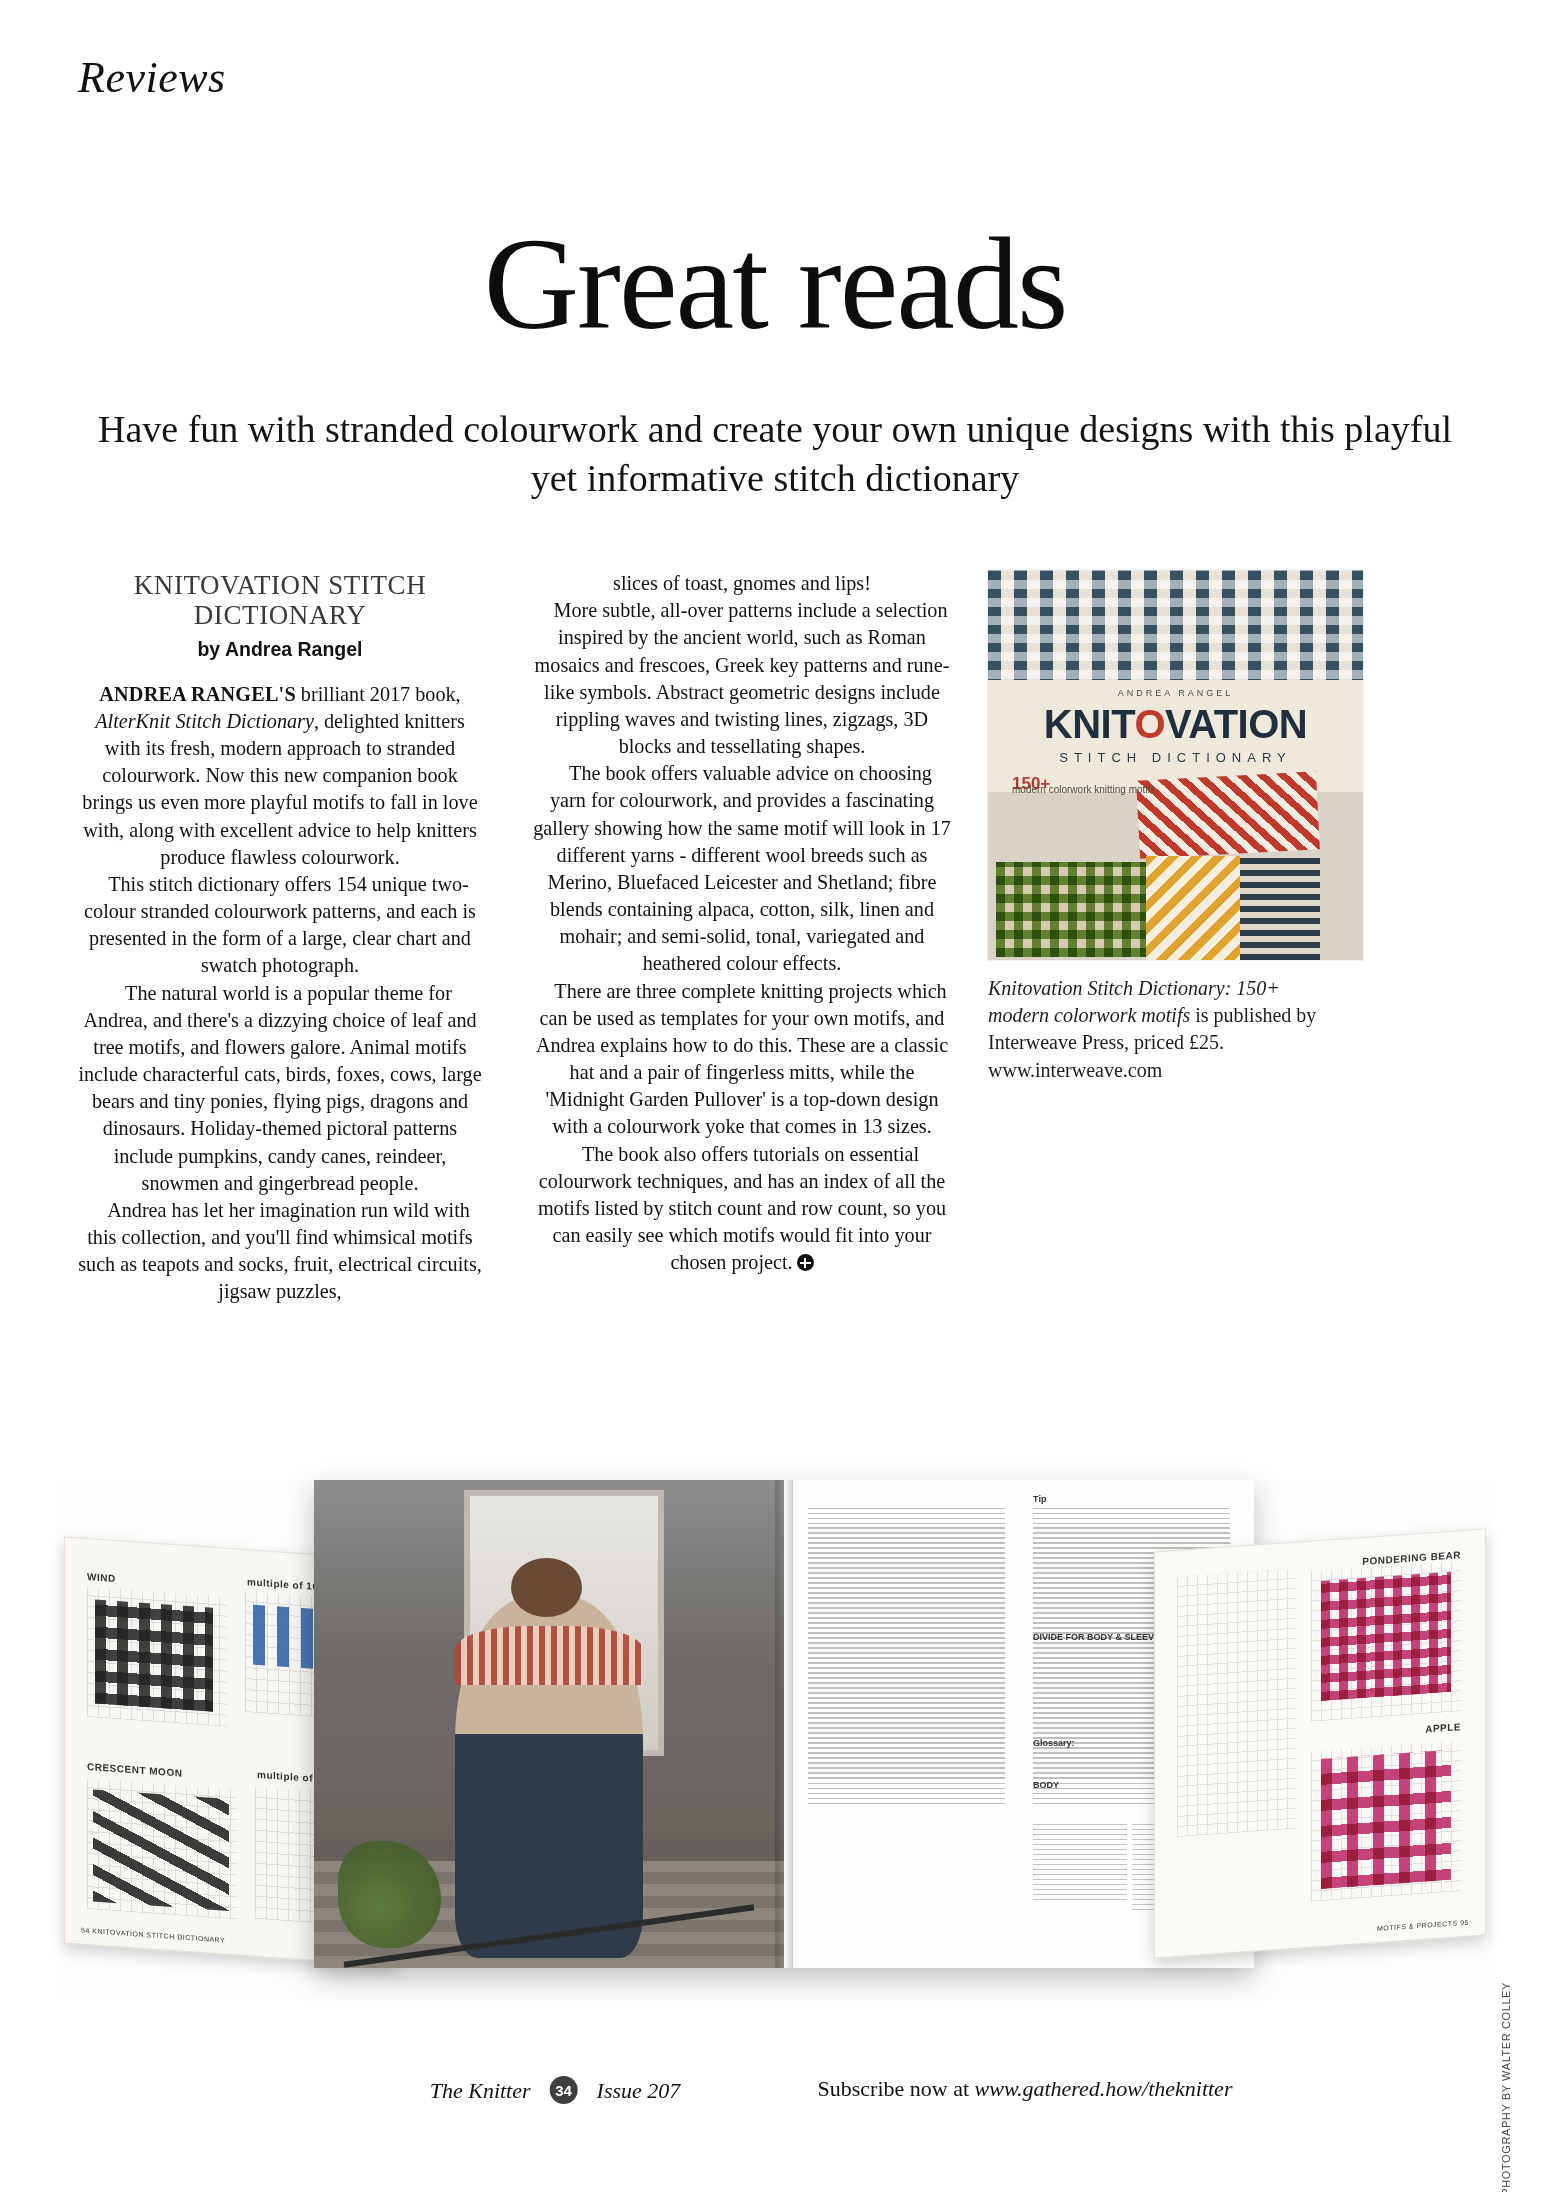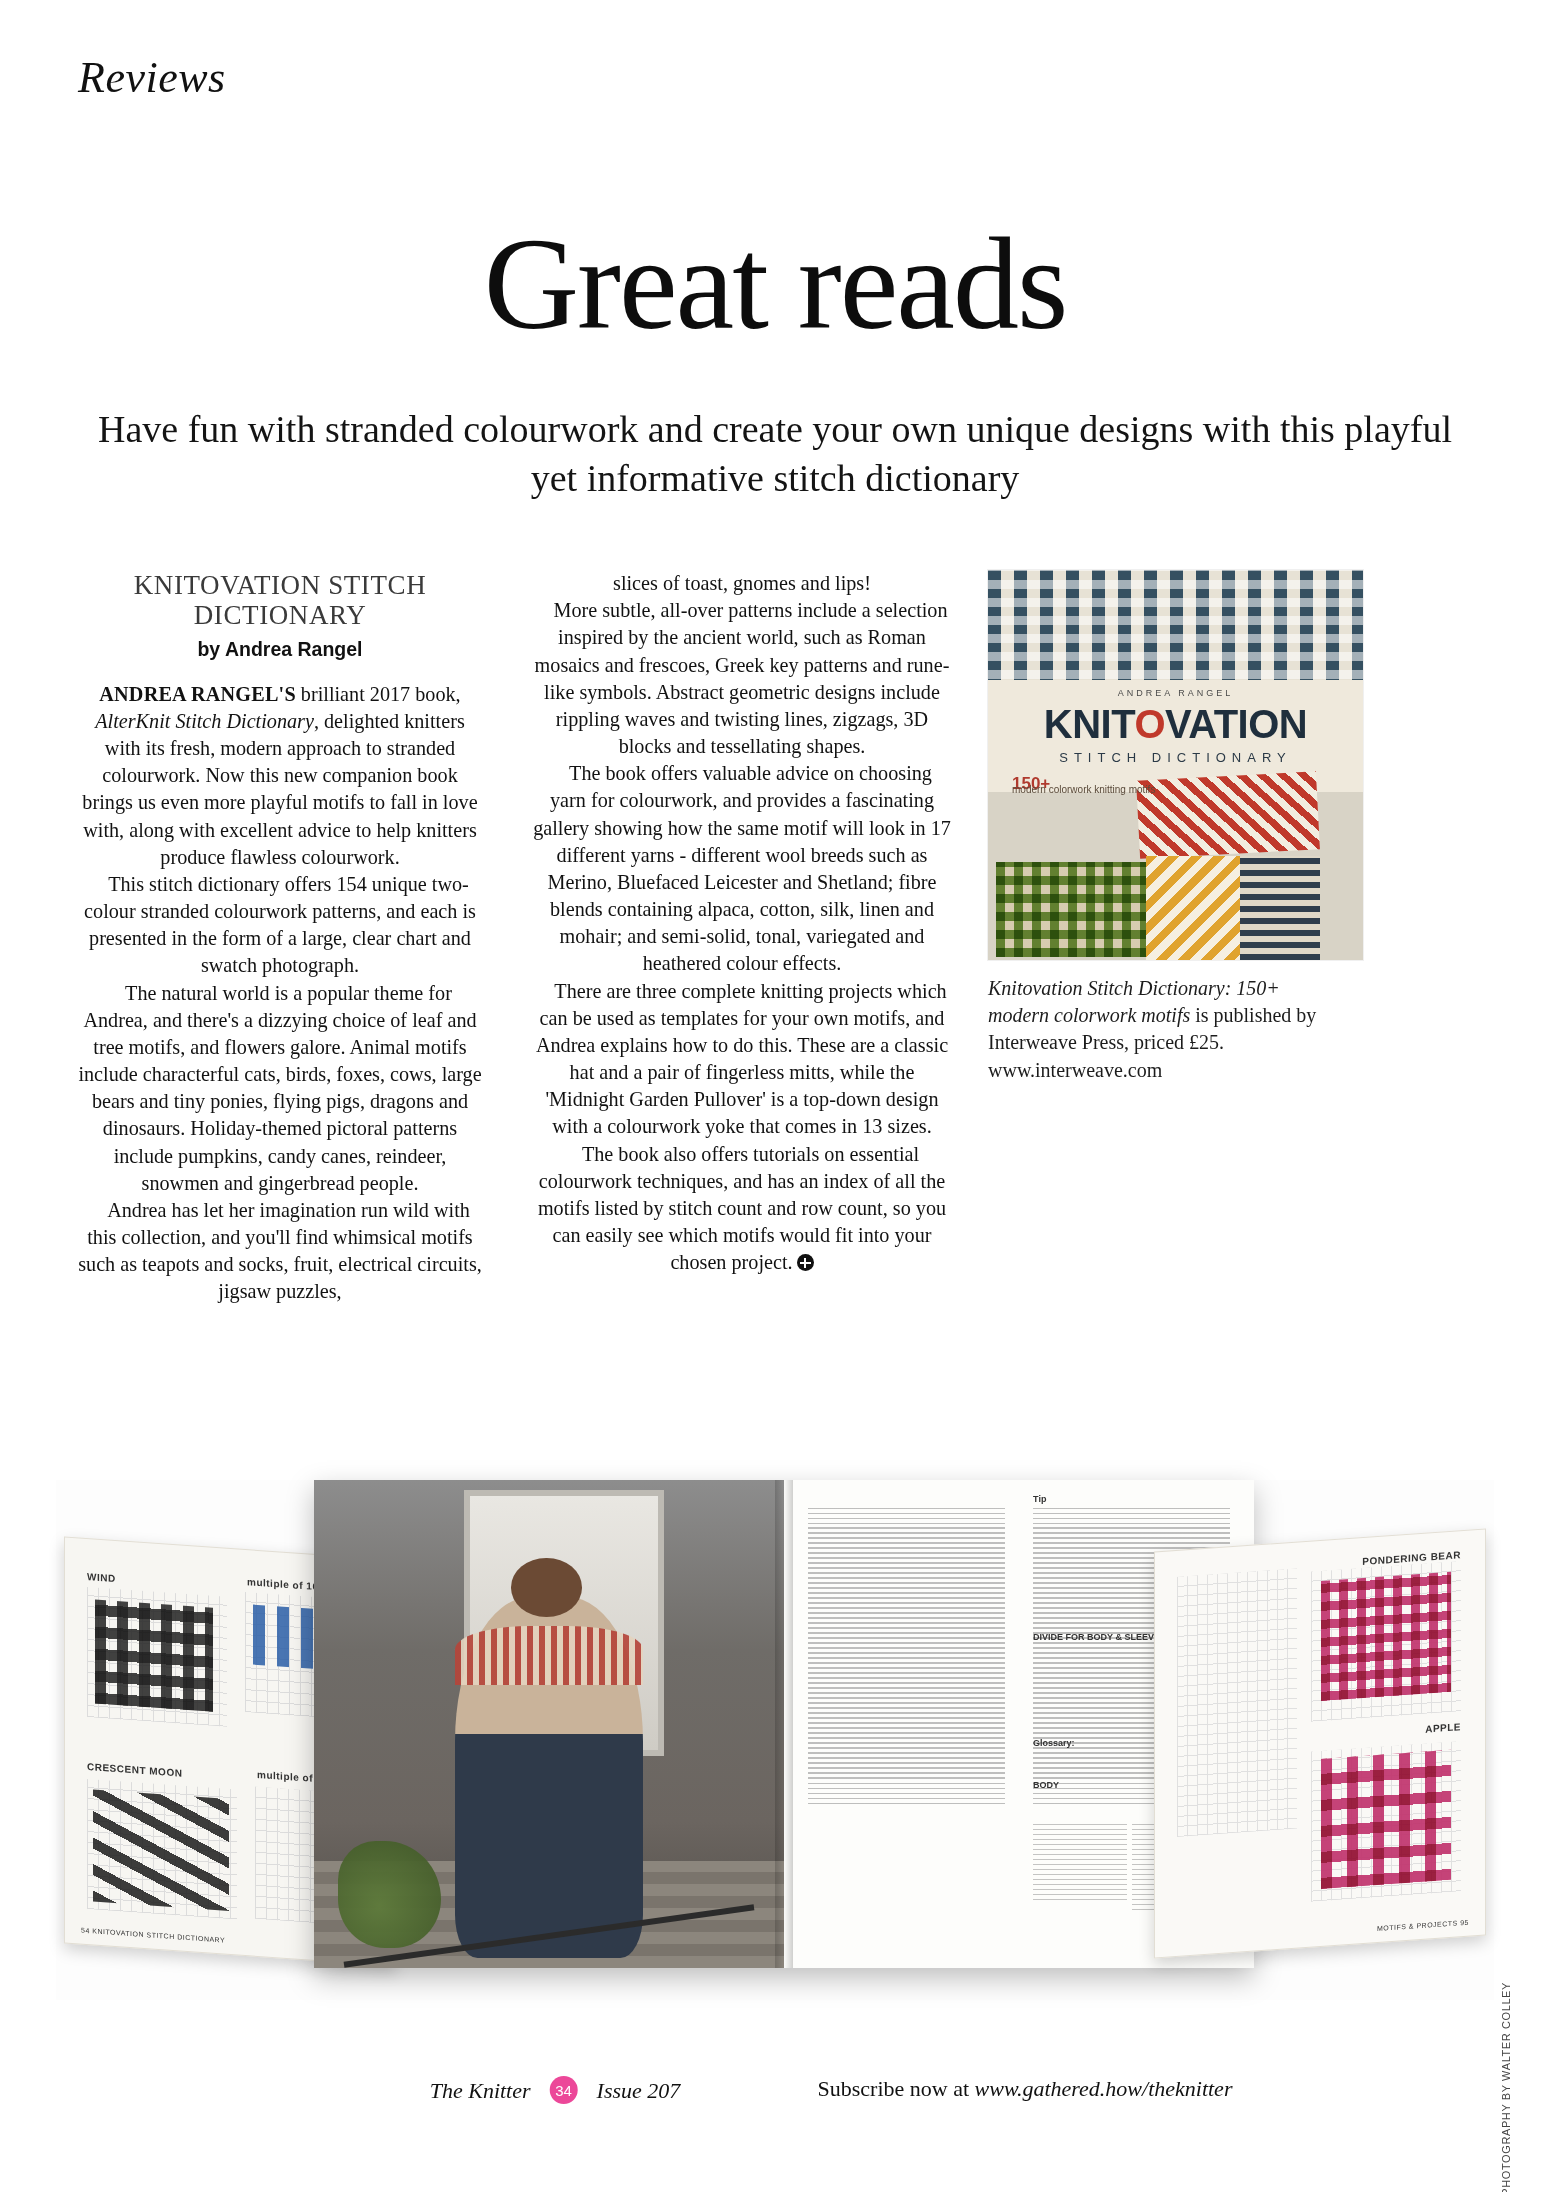--- a/index.html
+++ b/index.html
@@ -453,25 +453,25 @@
     font-size: 22px;
     color: #111;
     white-space: nowrap;
   }
   .folio-num {
     display: inline-flex;
     align-items: center;
     justify-content: center;
     width: 28px; height: 28px;
     border-radius: 50%;
-    background: #ec4899;
+    background: #404040;
     color: #fff;
     font-style: normal;
     font-family: "Liberation Sans", sans-serif;
-    font-weight: normal;
+    font-weight: bold;
     font-size: 15px;
   }
   .subs {
     position: absolute;
     left: 50%;
     transform: translateX(-50%);
     margin-left: 250px;
     font-family: "Liberation Serif", serif;
     font-size: 22px;
     color: #111;

